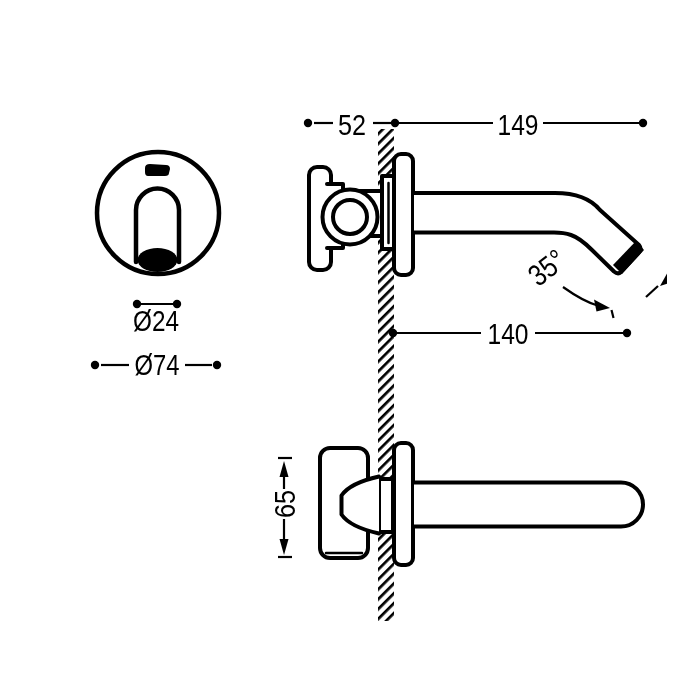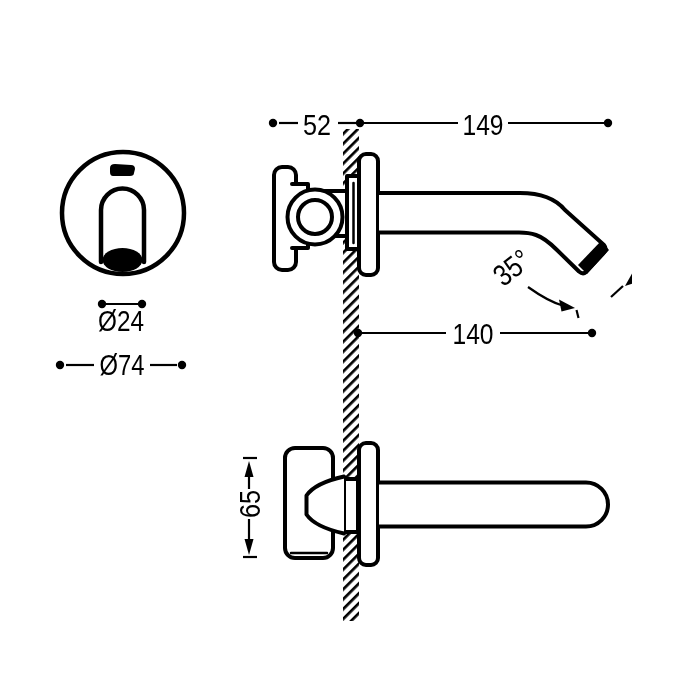--- a/index.html
+++ b/index.html
@@ -1,16 +1,16 @@
 <!DOCTYPE html>
 <html><head>
 <meta charset="utf-8">
 <style>
   html,body{margin:0;padding:0;background:#fff;}
-  .stage{width:632px;height:700px;position:relative;background:#fff;overflow:hidden;}
+  .stage{width:632px;height:700px;position:relative;background:#fff;overflow:hidden;margin-left:35px;}
   svg{display:block;}
   .outline{fill:#fff;stroke:#000;stroke-width:4;stroke-linejoin:round;stroke-linecap:round;}
   .outline-thin{fill:none;stroke:#000;stroke-width:2.5;stroke-linecap:round;}
   .solid{fill:#000;stroke:none;}
   .dimline{stroke:#000;stroke-width:2.2;fill:none;stroke-linecap:butt;}
   .dimdot{fill:#000;stroke:none;}
   .dim-text{font-family:"Liberation Sans","DejaVu Sans",sans-serif;font-size:30px;fill:#000;}
   .arrowfill{fill:#000;stroke:none;}
 </style>
 </head>

